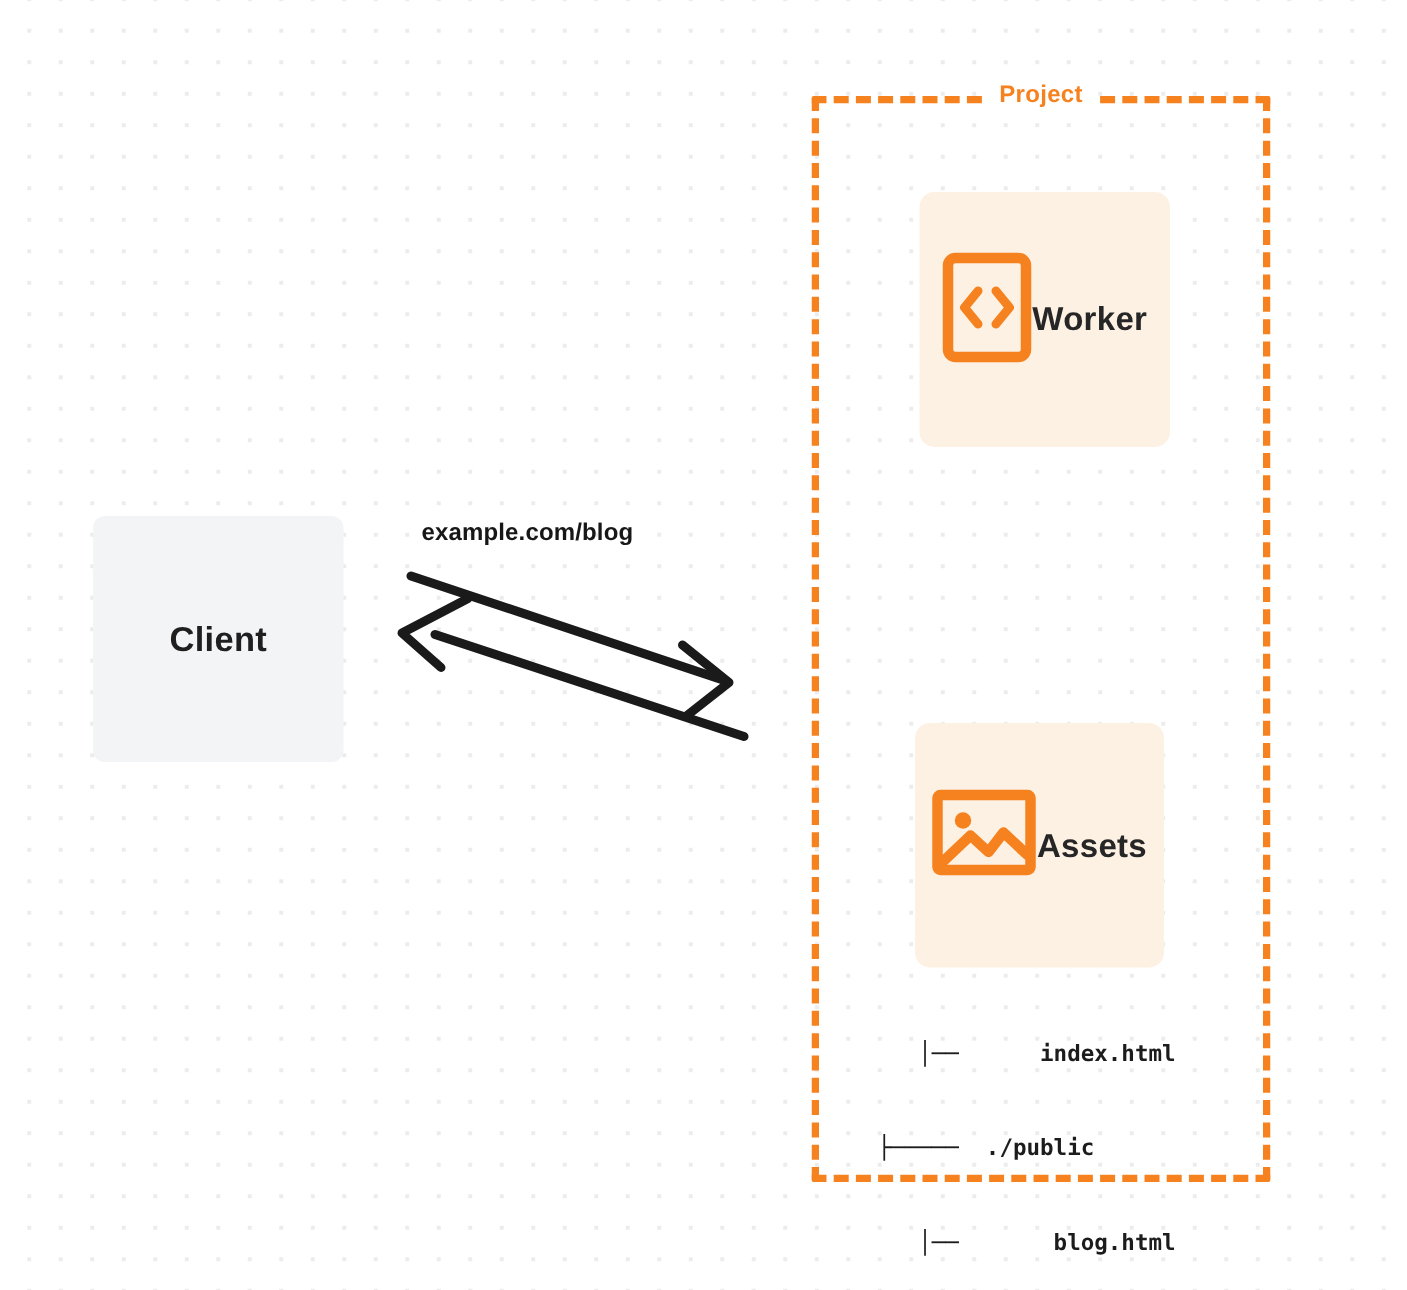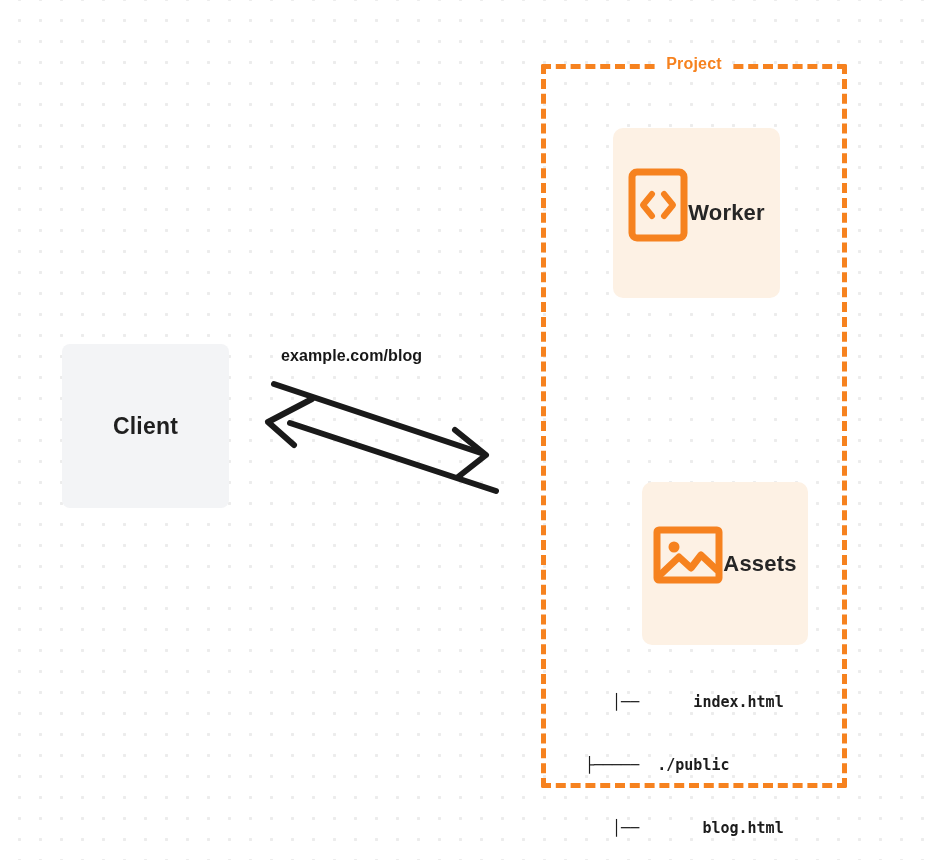--- a/index.html
+++ b/index.html
@@ -106,21 +106,21 @@
     align-items: center;
     justify-content: center;
   }
   #worker-card {
     left: 613px;
     top: 128px;
     width: 167px;
     height: 170px;
   }
   #assets-card {
-    left: 642px;
+    left: 610px;
     top: 482px;
     width: 166px;
     height: 163px;
   }
   .service-card .card-icon {
     display: block;
     line-height: 0;
   }
   #worker-card .card-icon { margin-bottom: 16px; }
   #assets-card .card-icon { margin-bottom: 18px; }

